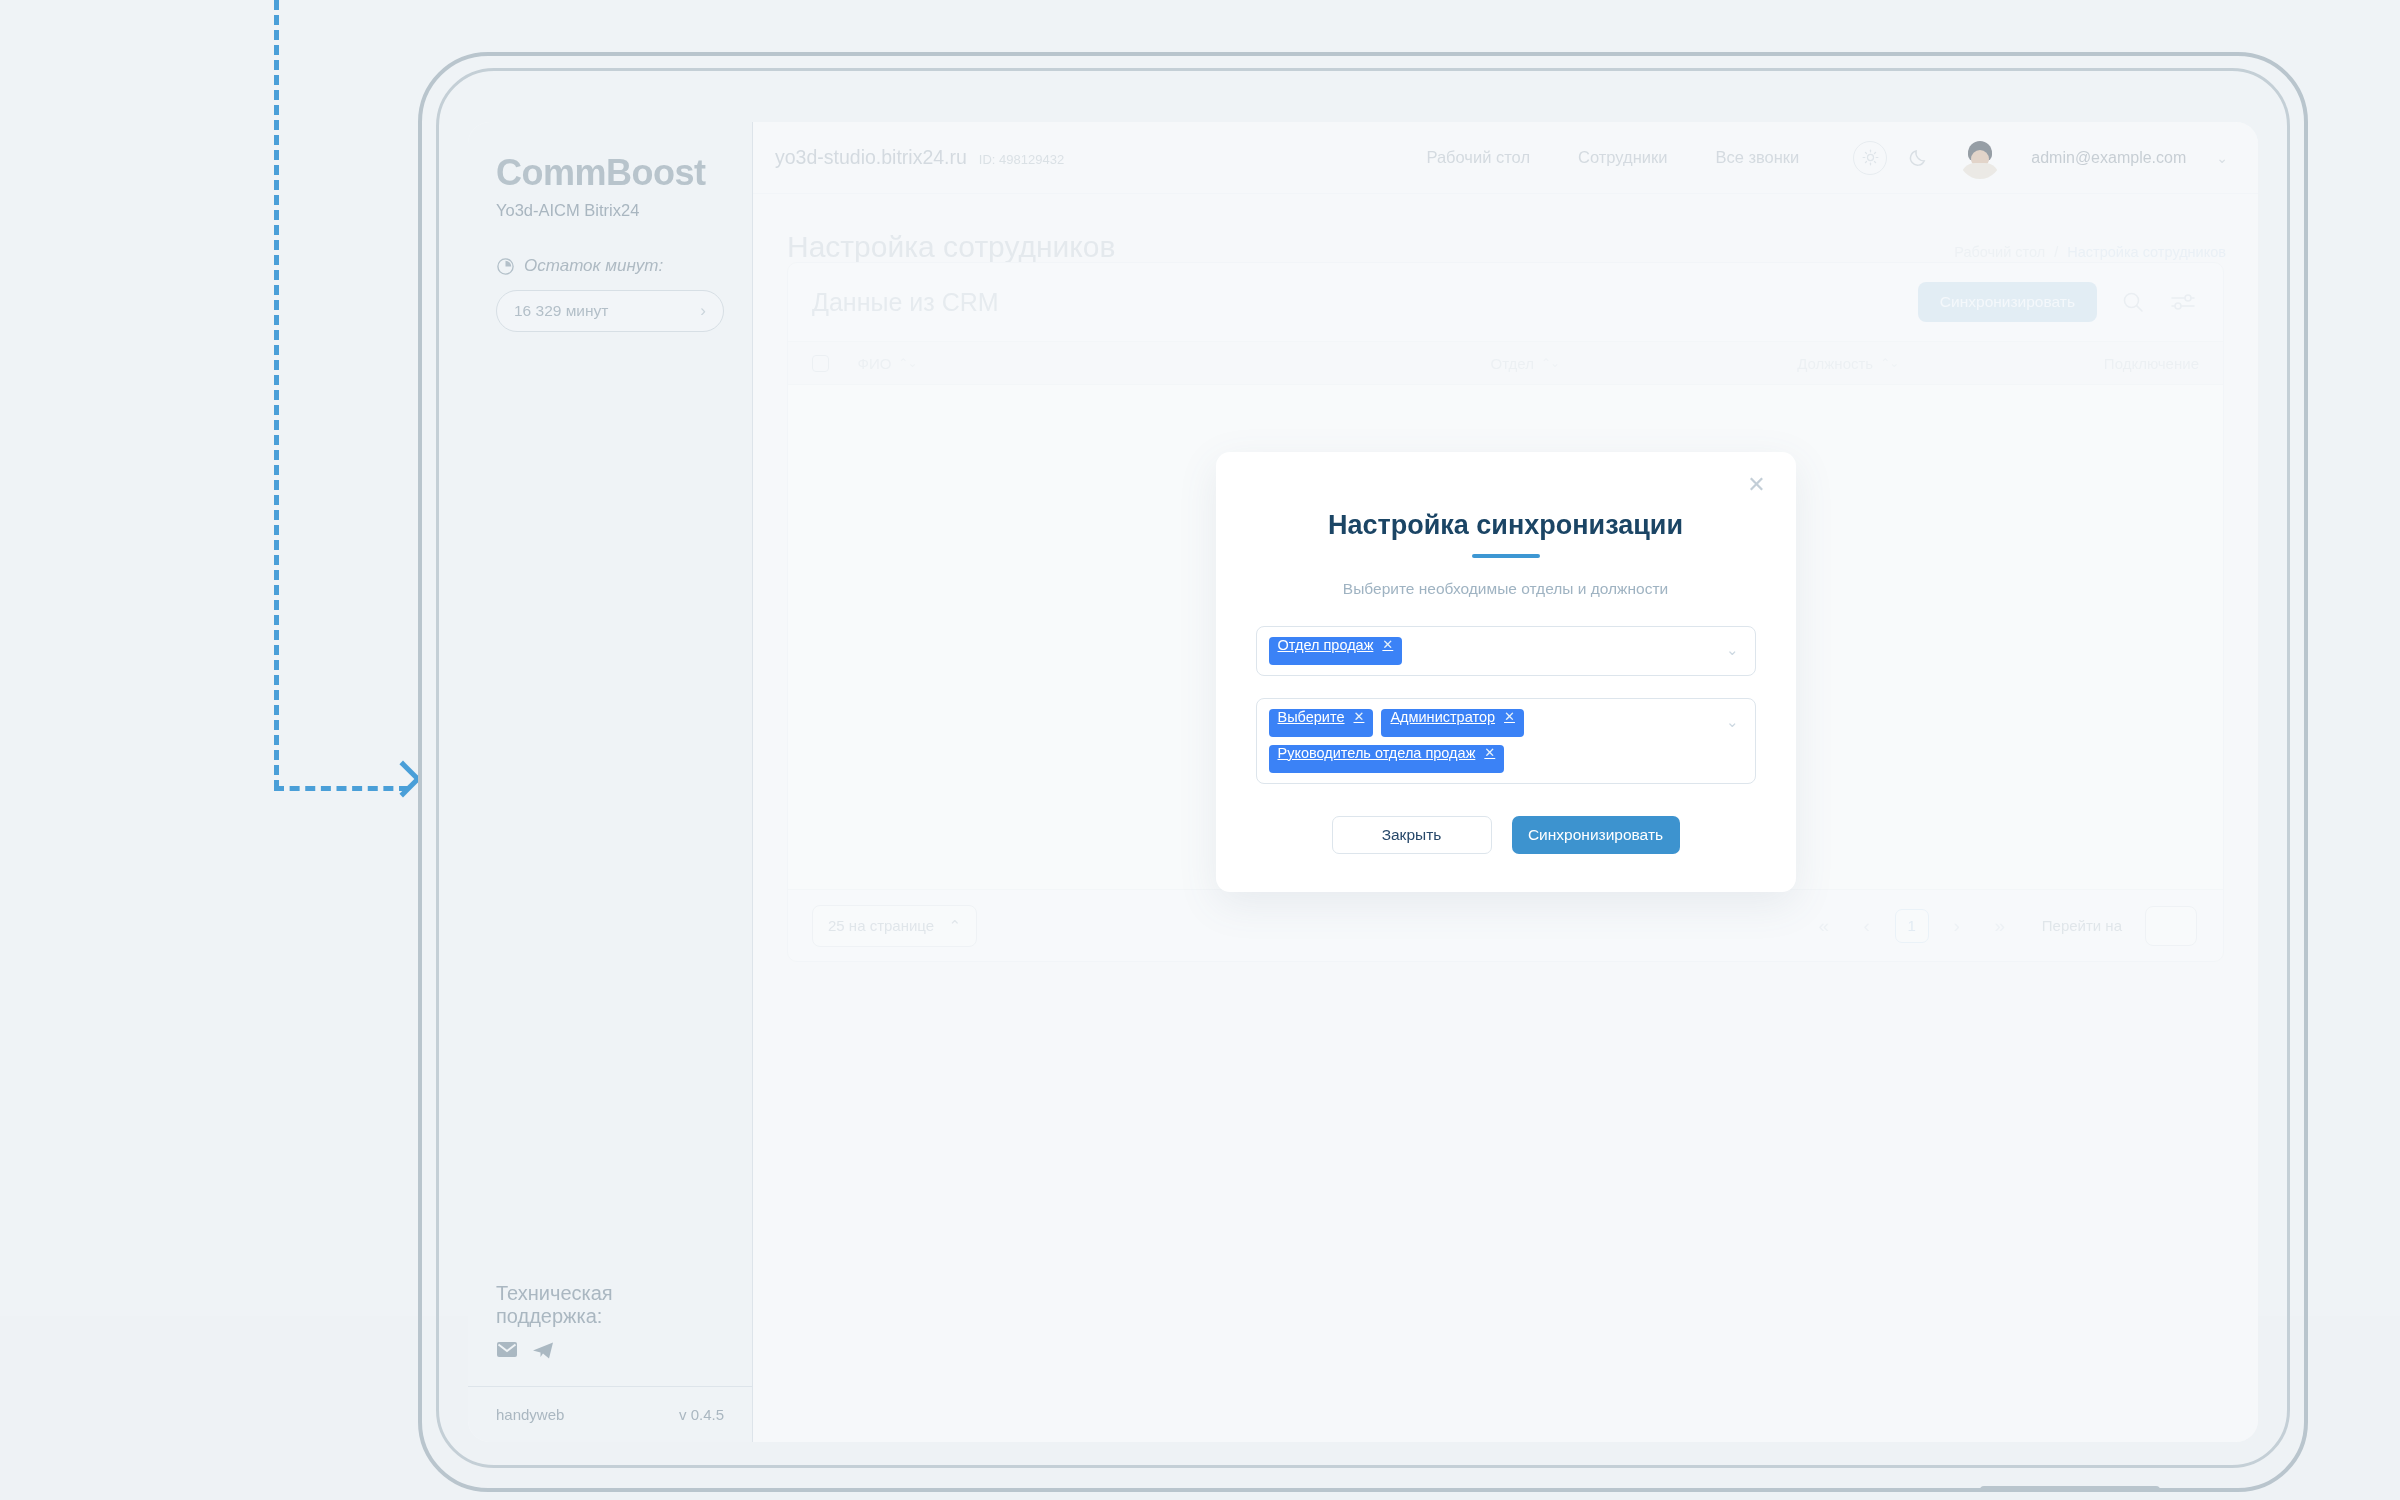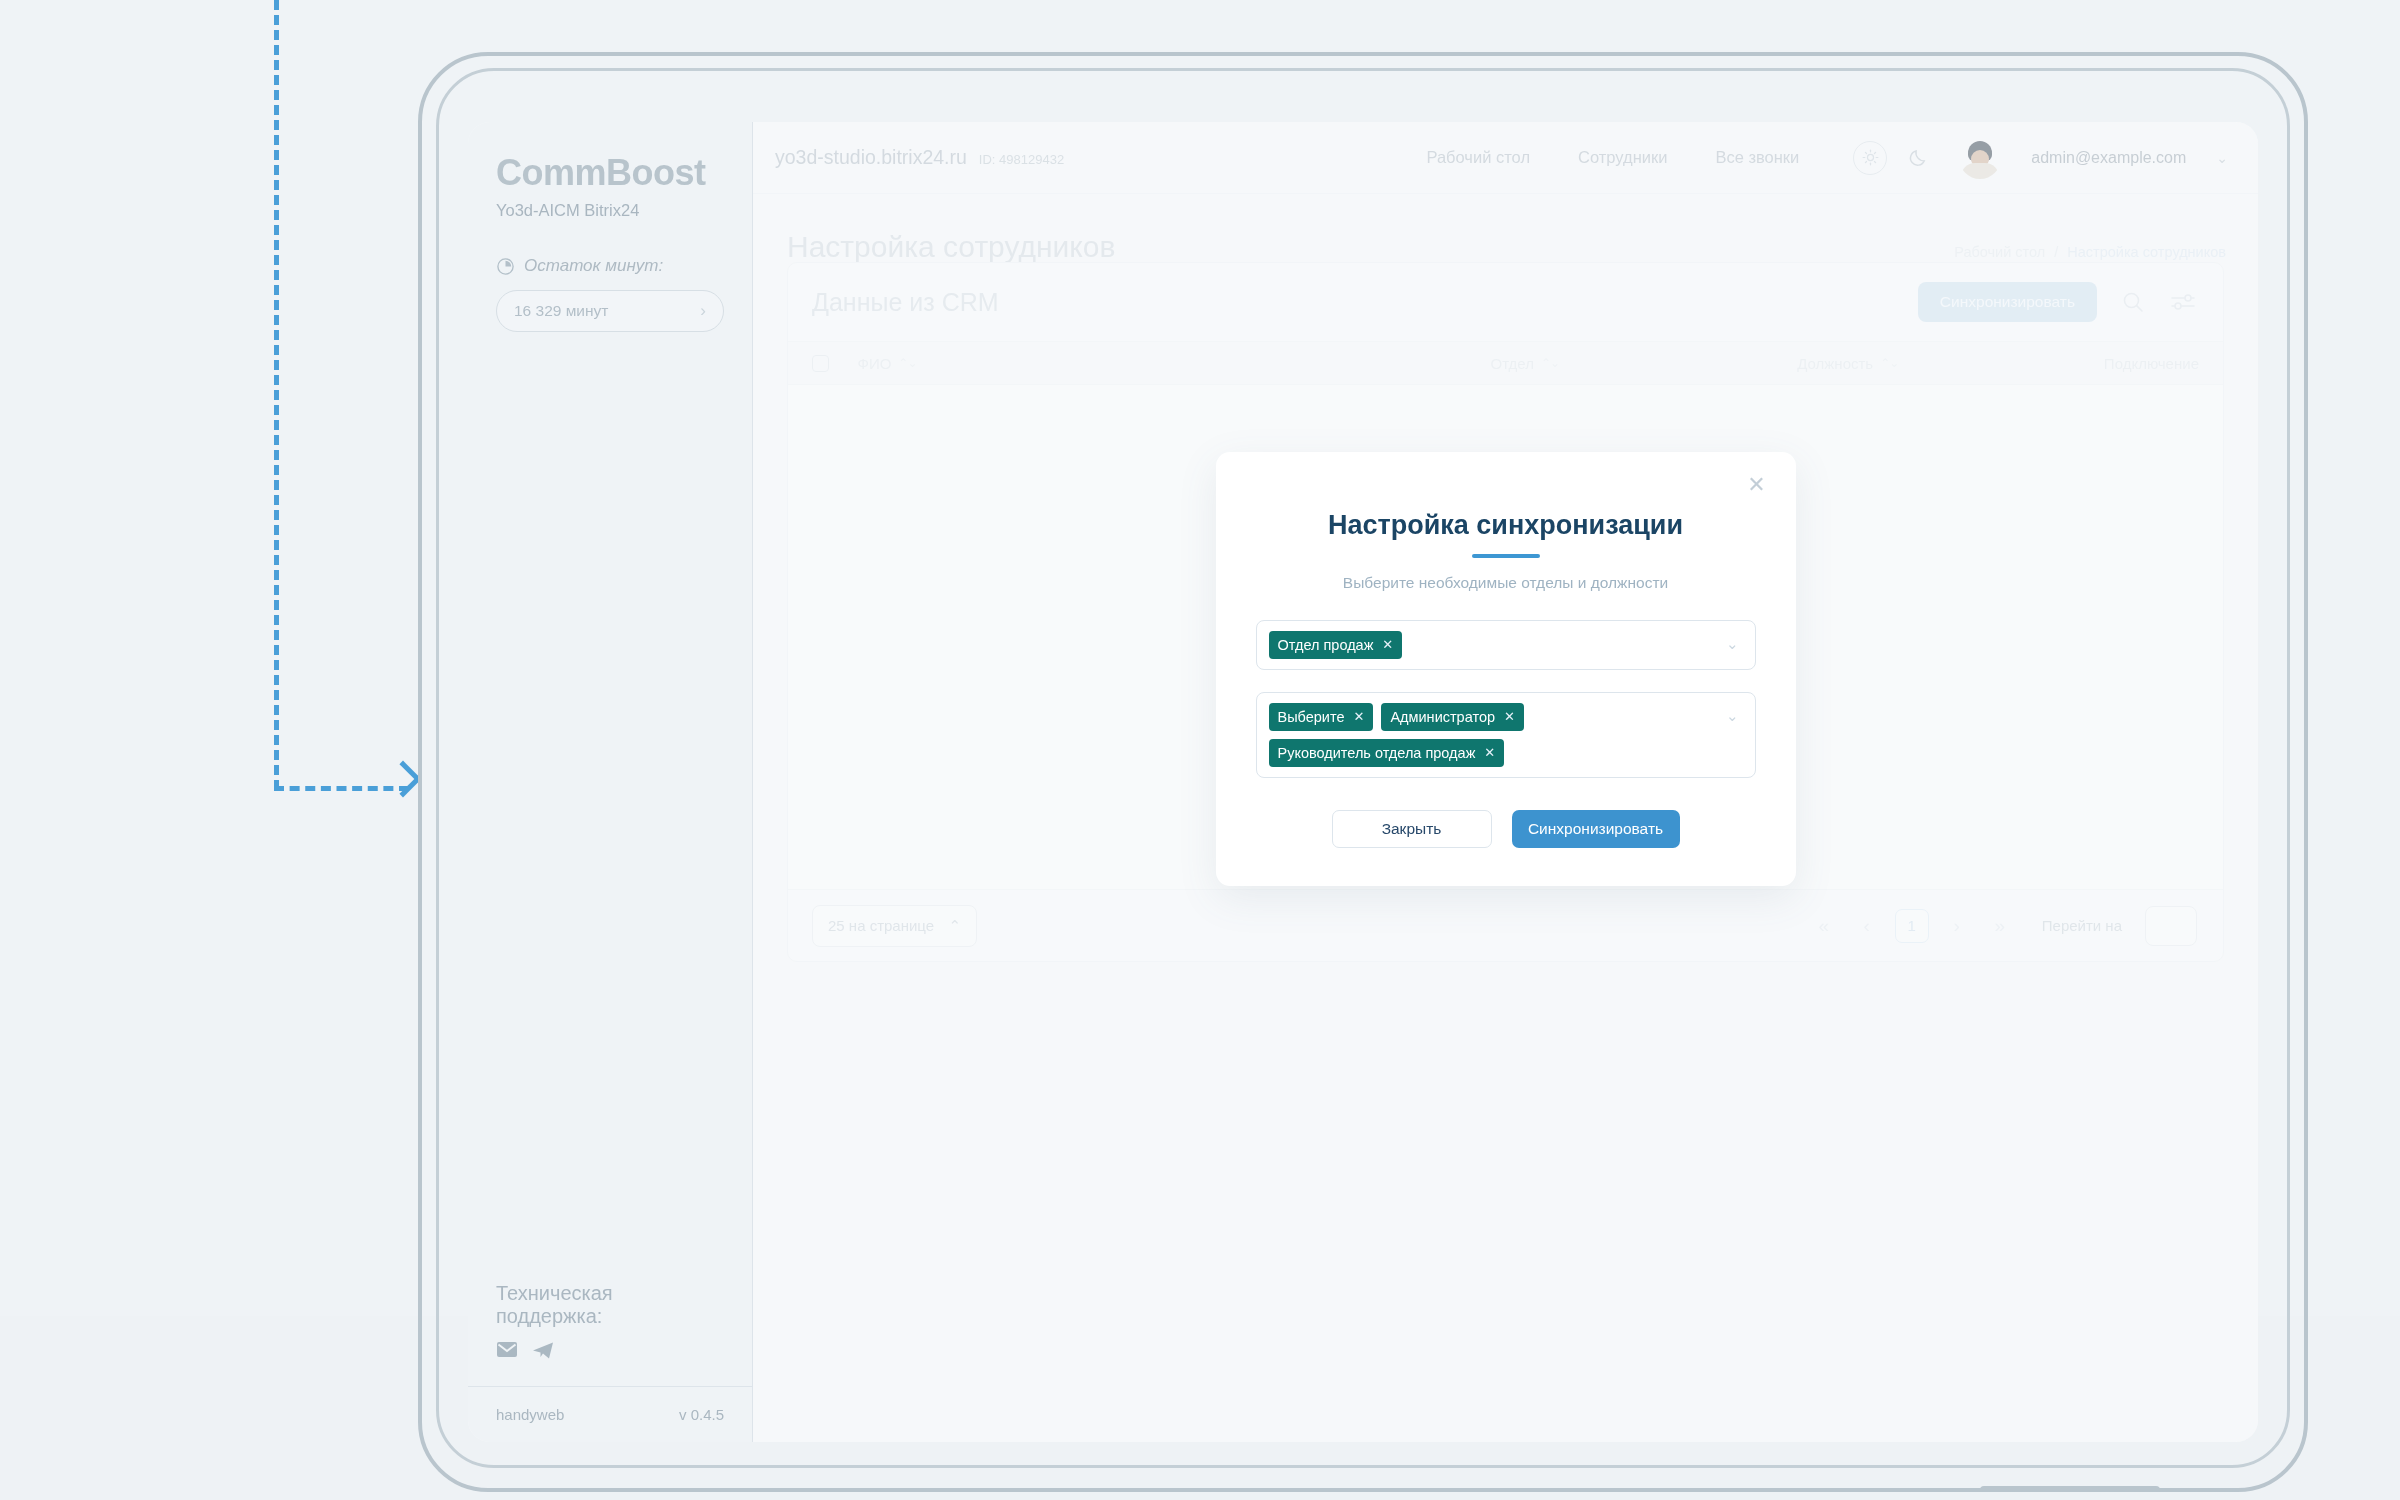--- a/index.html
+++ b/index.html
@@ -187,35 +187,35 @@
   }
   .modal-close {
     position: absolute; right: 26px; top: 20px; width: 26px; height: 26px;
     display: flex; align-items: center; justify-content: center; color: #c3ced7; font-size: 22px;
   }
   .modal-title {
     text-align: center; font-size: 27px; color: #1b4565; font-weight: 700;
     margin-top: 24px;
   }
   .modal-accent { width: 68px; height: 3.5px; background: #3d97d3; border-radius: 2px; margin: 13px auto 0 auto; }
-  .modal-sub { text-align: center; font-size: 15.5px; color: #9fb3c2; margin-top: 16px; }
+  .modal-sub { text-align: center; font-size: 15.5px; color: #9fb3c2; margin-top: 22px; }
 
   .select {
     margin-top: 28px; min-height: 50px; border: 1px solid #dde5ec; border-radius: 8px;
     padding: 8px 46px 8px 12px; position: relative;
     display: flex; flex-wrap: wrap; gap: 8px; align-items: center;
   }
   .select .caret {
     position: absolute; right: 16px; top: 14px; color: #cbd7e0; font-size: 15px;
   }
   .select.second { margin-top: 22px; align-items: flex-start; align-content: flex-start; padding-top: 10px; padding-bottom: 10px; }
   .tag {
-    background: #0f766e; color: #ffffff; border-radius: 4px;
+    background: #3b82f6; color: #ffffff; border-radius: 4px;
     font-size: 14.5px; height: 28px; padding: 0 9px;
-    display: inline-flex; align-items: center; gap: 9px; white-space: nowrap;
+    display: inline-flex; align-items: flex-start; gap: 9px; white-space: nowrap; text-decoration: underline;
   }
   .tag .x { font-size: 13px; color: #e7f2fa; }
 
   .modal-actions { margin-top: 32px; display: flex; justify-content: center; gap: 20px; }
   .btn-close-modal {
     width: 160px; height: 38px; border: 1px solid #dde5ec; border-radius: 7px;
     background: #ffffff; color: #27486a; font-size: 15.5px;
     font-family: "Liberation Sans", sans-serif;
   }
   .btn-sync-modal {

